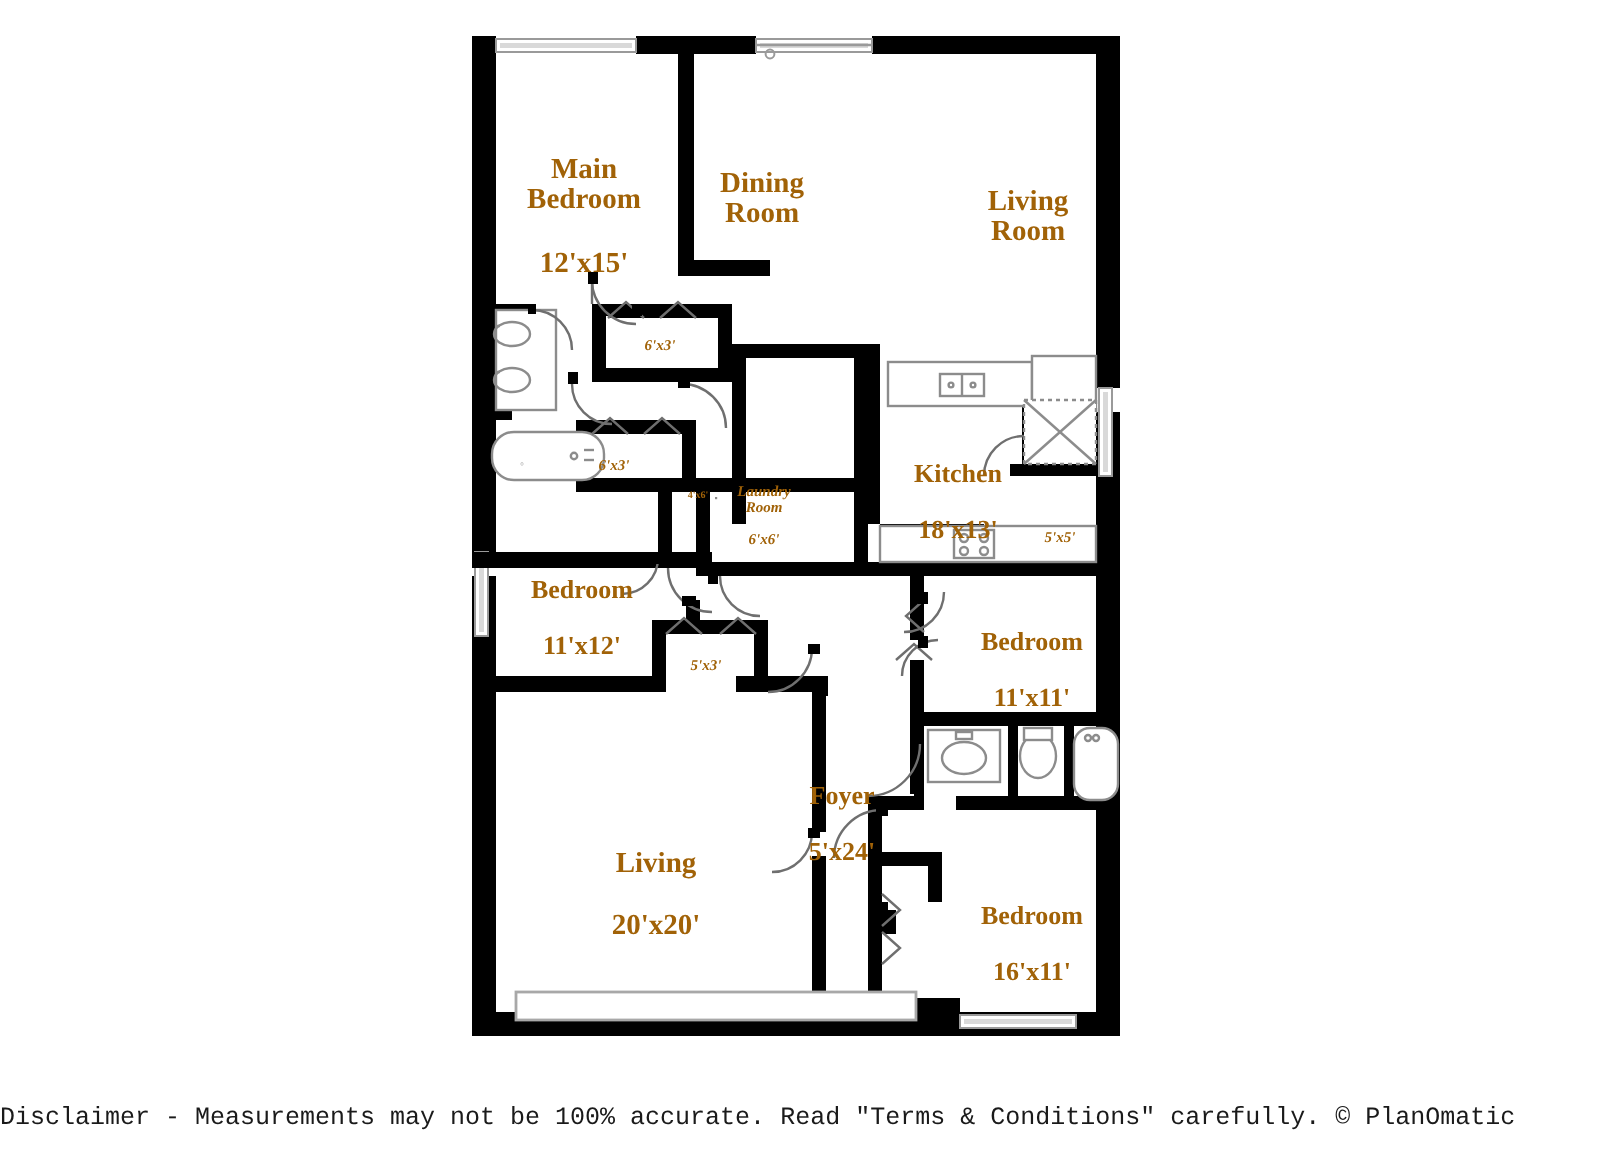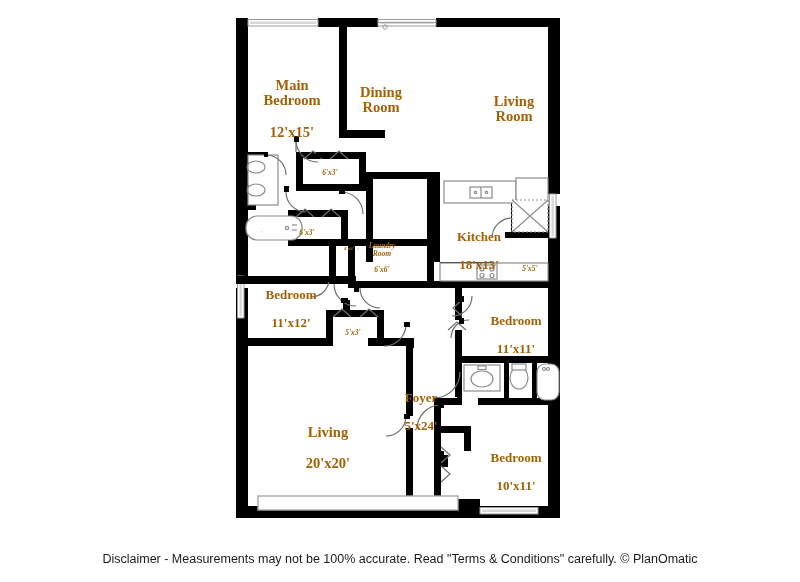--- a/index.html
+++ b/index.html
@@ -41,22 +41,22 @@
   .lbl-md   { font-size: 13px; }
   .lbl-sm   { font-size: 13px; }
   .lbl-xs   { font-size: 7.5px; font-style: italic; }
   .lbl-xxs  { font-size: 5px; }
   .dim-line { display: block; }
   #disclaimer {
     position: absolute;
     left: 0;
     top: 552px;
     width: 800px;
-    text-align: center;
-    font-family: Liberation Sans, sans-serif;
+    text-align: left;
+    font-family: Liberation Mono, monospace;
     font-size: 12.5px;
     color: #1a1a1a;
   }
 </style>
 </head>
 <body>
 
 <div id="plan-root">
 
   <svg id="floorplan" viewBox="0 0 800 582">
@@ -340,21 +340,21 @@
     <span class="dim-line">11'x12'</span>
   </div>
 
   <div class="room-label lbl-md" style="left:476px; top:300px; width:80px;">
     <span class="dim-line">Bedroom</span>
     <span class="dim-line">11'x11'</span>
   </div>
 
   <div class="room-label lbl-md" style="left:476px; top:437px; width:80px;">
     <span class="dim-line">Bedroom</span>
-    <span class="dim-line">10'x11'</span>
+    <span class="dim-line">16'x11'</span>
   </div>
 
   <div class="room-label lbl-sm" style="left:398px; top:377px; width:46px;">
     <span class="dim-line">Foyer</span>
     <span class="dim-line">5'x24'</span>
   </div>
 
   <div class="room-label lbl-lg" style="left:285px; top:409px; width:86px;">
     <span class="dim-line">Living</span>
     <span class="dim-line">20'x20'</span>

